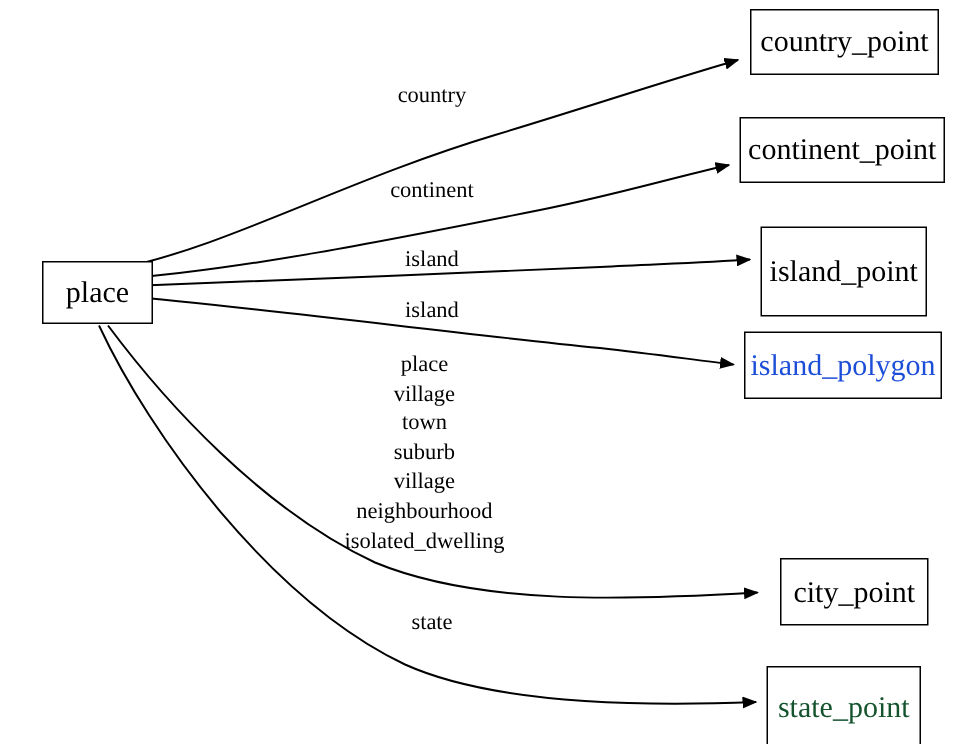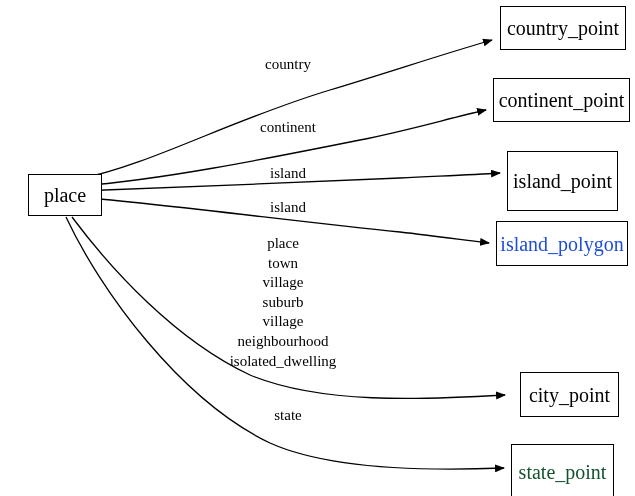--- a/index.html
+++ b/index.html
@@ -102,22 +102,22 @@
         <div>continent</div>
       </div>
       <div class="edge-label" style="left: 288px; top: 164px;">
         <div>island</div>
       </div>
       <div class="edge-label" style="left: 288px; top: 198px;">
         <div>island</div>
       </div>
       <div class="edge-label multi" style="left: 283px; top: 234px;">
         <div>place</div>
+        <div>village</div>
         <div>town</div>
-        <div>village</div>
         <div>suburb</div>
         <div>village</div>
         <div>neighbourhood</div>
         <div>isolated_dwelling</div>
       </div>
       <div class="edge-label" style="left: 288px; top: 406px;">
         <div>state</div>
       </div>
     </div>
 

